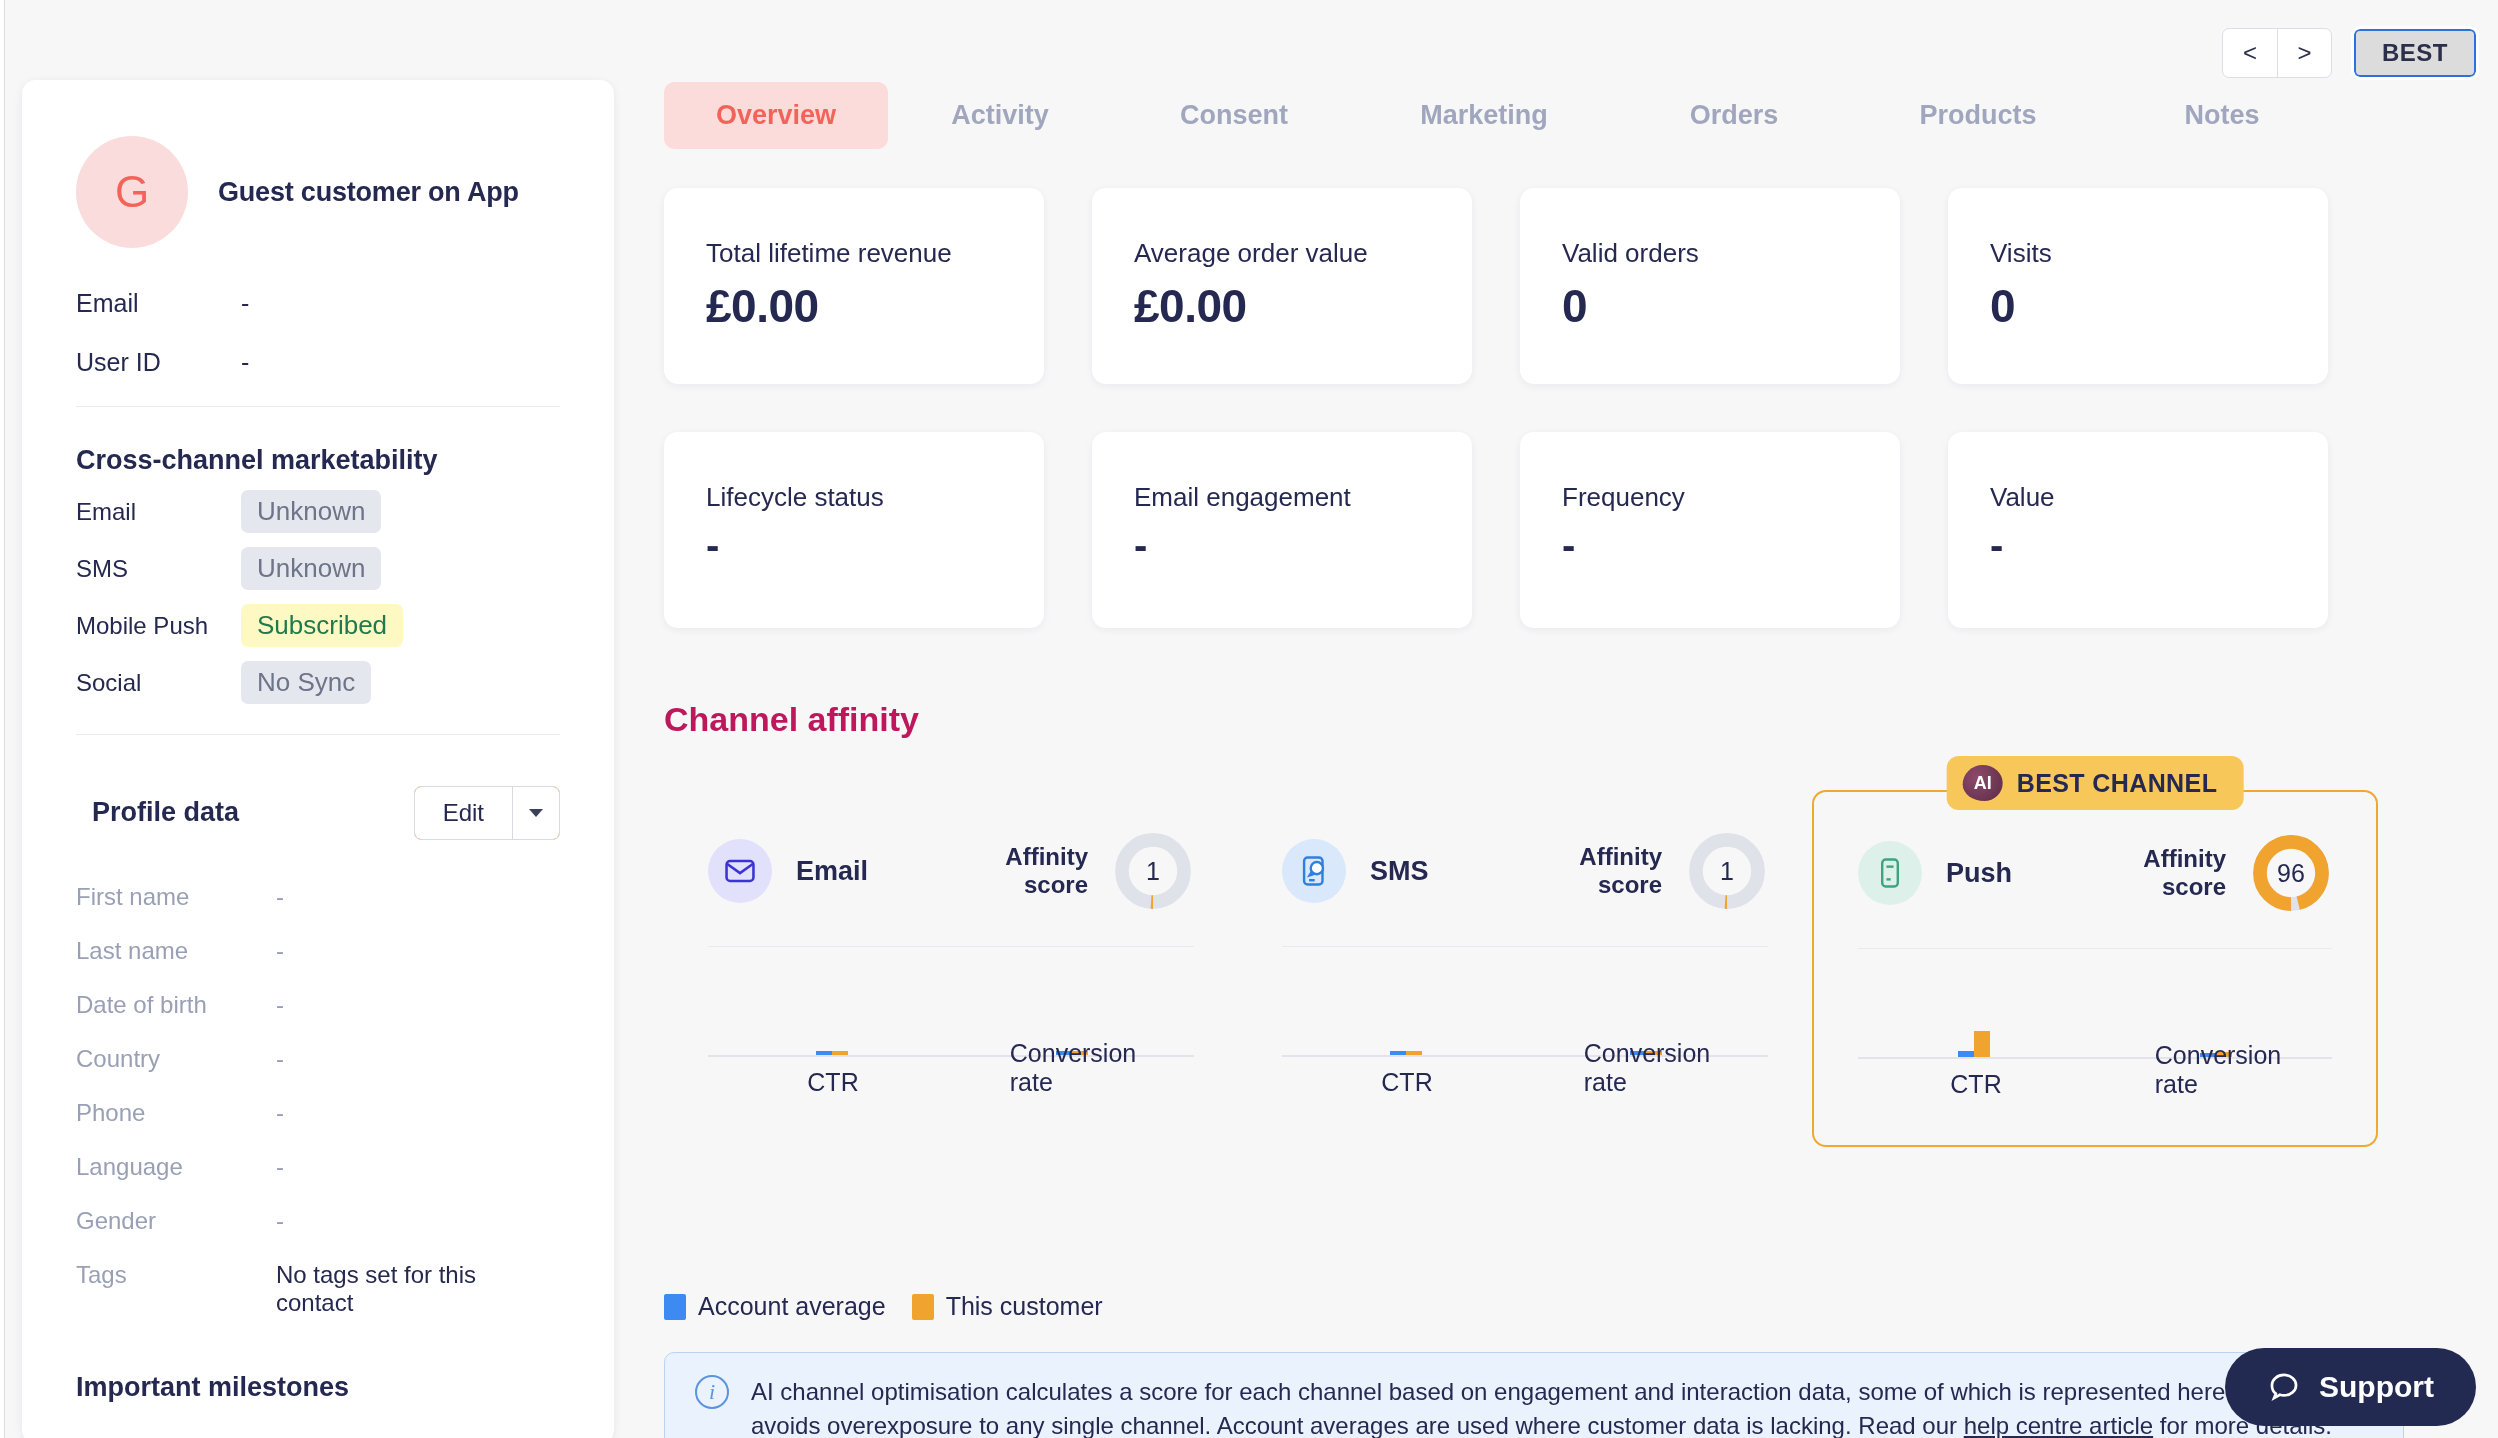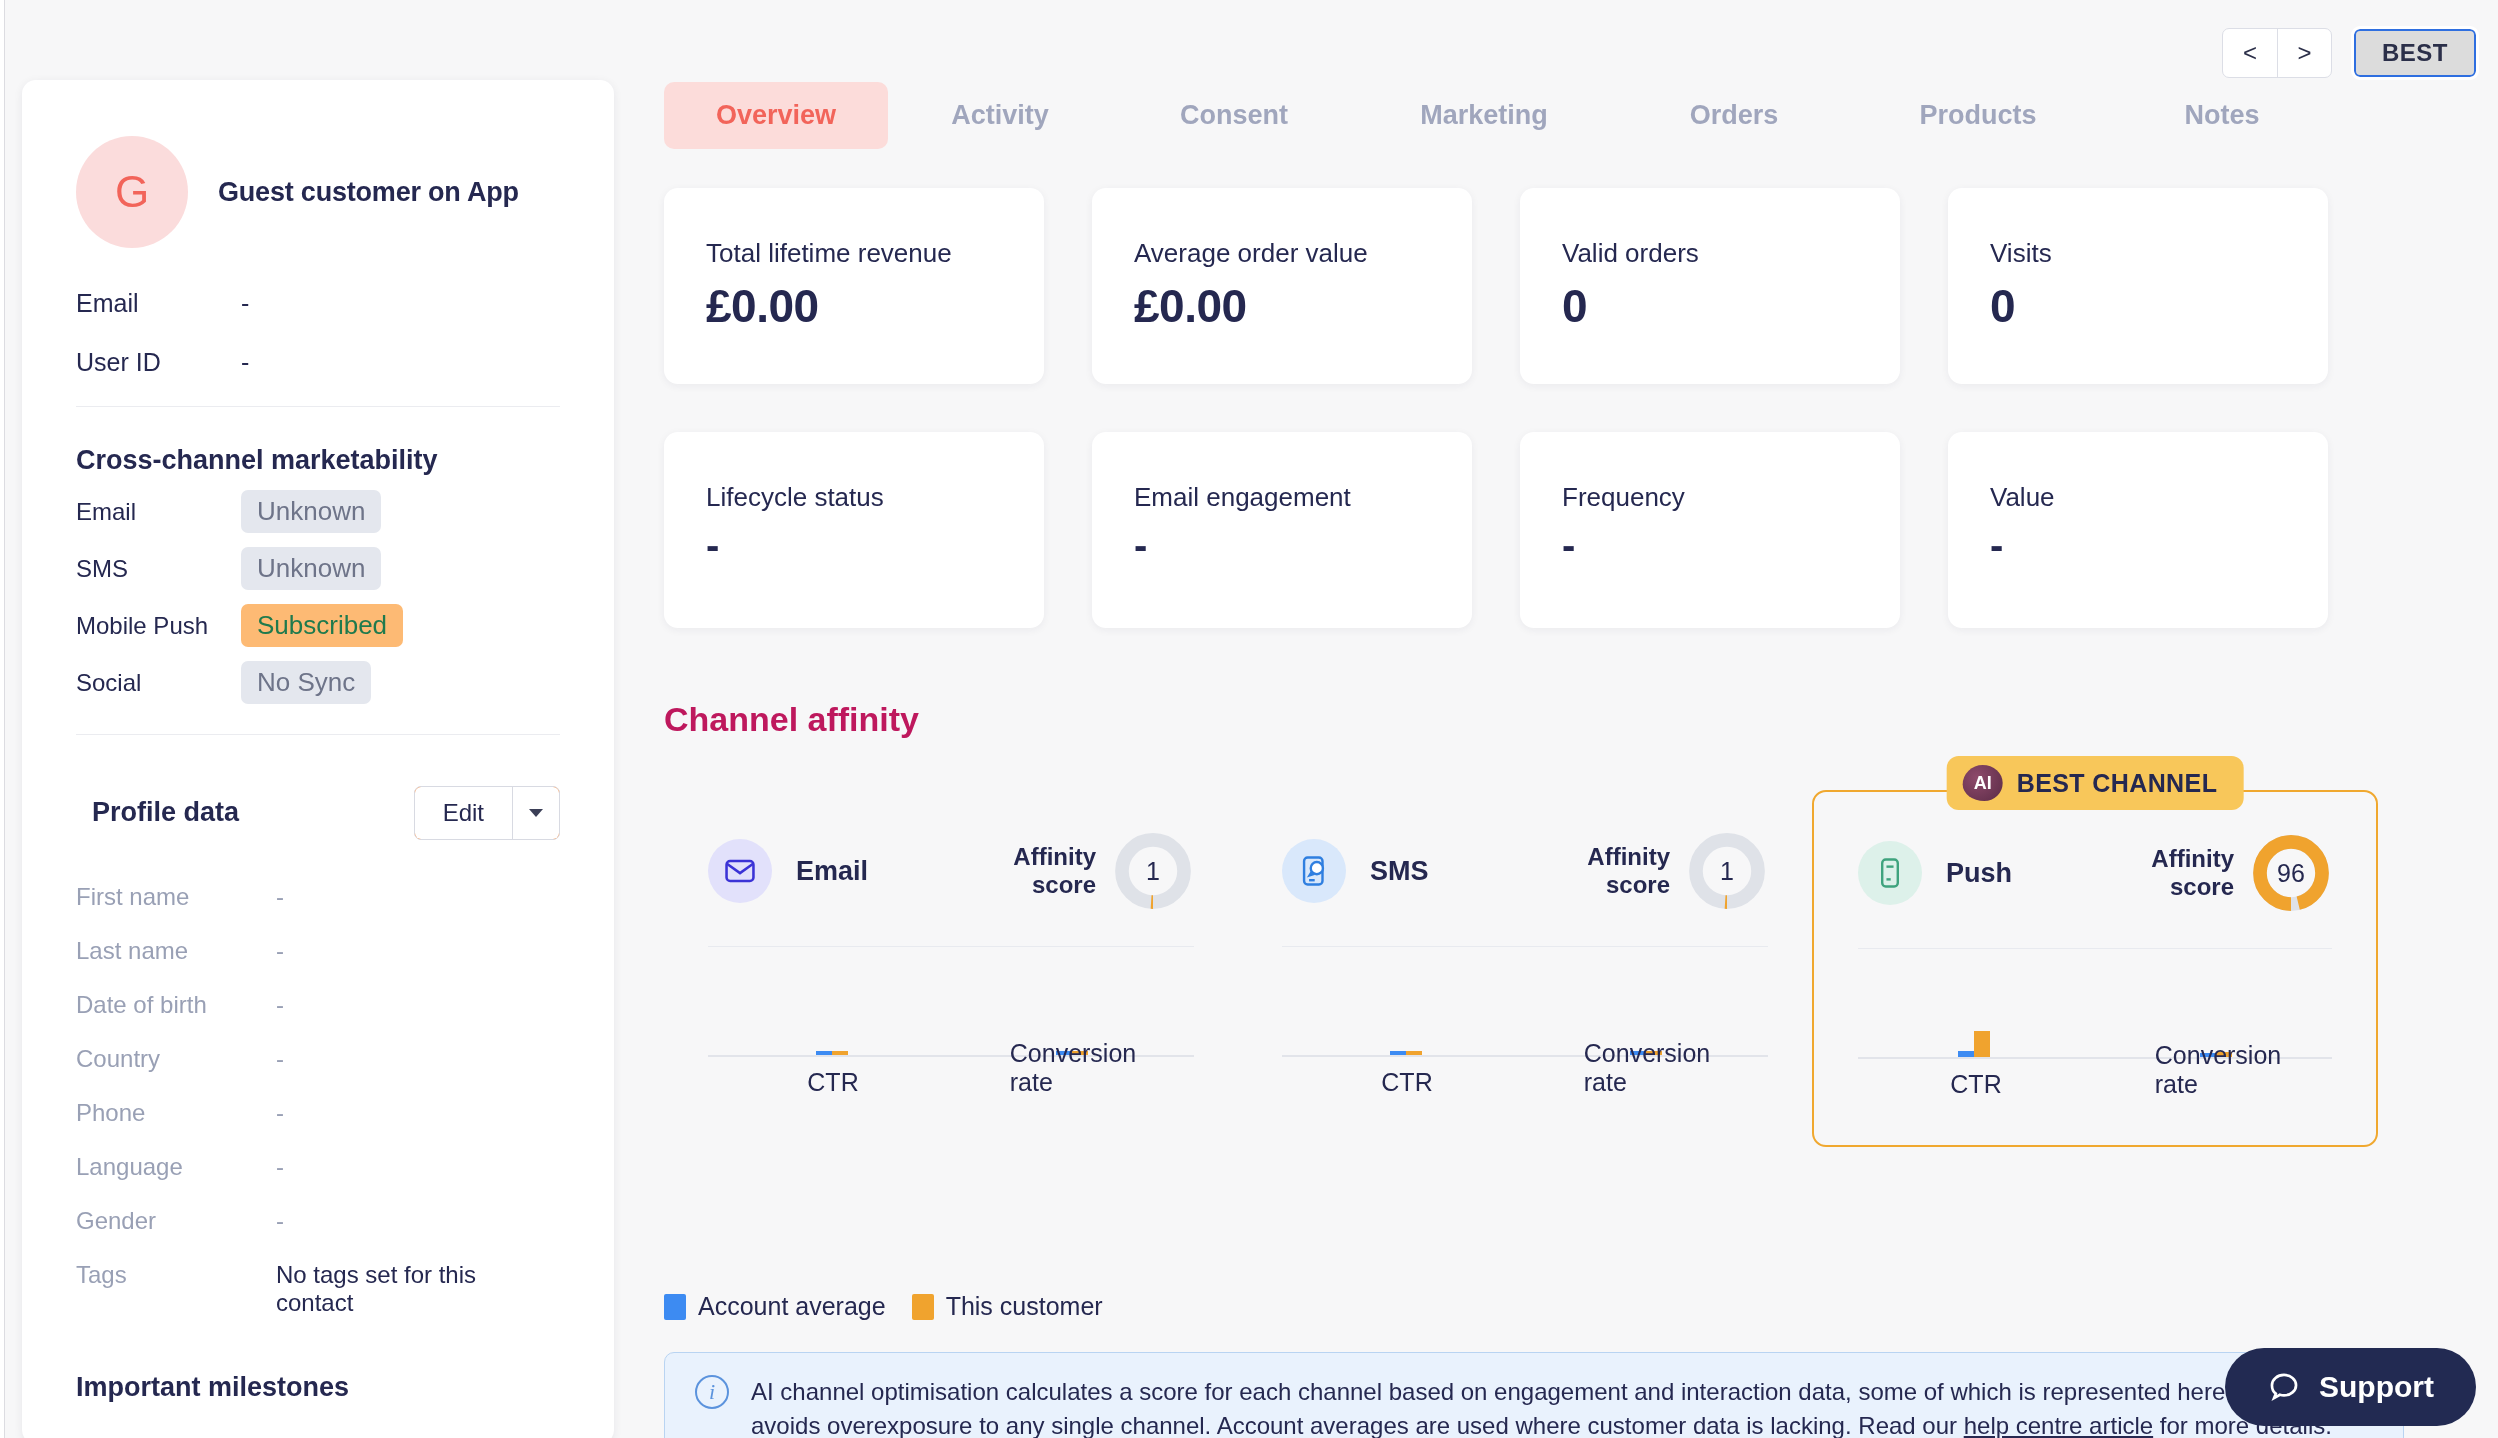--- a/index.html
+++ b/index.html
@@ -37,21 +37,21 @@
   .divider { height: 1px; background: #ebecf0; margin: 14px 0 0; }
 
   .sec-title { font-size: 27px; font-weight: 700; color: #252850; margin-top: 38px; margin-bottom: 12px; }
 
   .mk-row { display: flex; align-items: center; margin-top: 14px; }
   .mk-label { width: 165px; font-size: 24px; color: #252850; }
   .chip {
     display: inline-block; padding: 6px 16px; border-radius: 7px;
     font-size: 26px; color: #6e7489; background: #e4e7ee;
   }
-  .chip.green { background: #fdba74; color: #1f7a4d; }
+  .chip.green { background: #fef9c3; color: #1f7a4d; }
 
   .profile-data-head { display: flex; align-items: center; justify-content: space-between; margin-top: 46px; }
   .profile-data-head .sec-title { margin: 16px; }
   .edit-group { display: flex; border: 1px solid #d8dae2; border-radius: 7px; overflow: hidden; background: #f97316; }
   .edit-btn { padding: 12px 28px; font-size: 24px; color: #252850; background: #fff; border: none; cursor: pointer; font-family: inherit; }
   .edit-caret { padding: 12px 16px; border-left: 1px solid #d8dae2; background: #fff; display: flex; align-items: center; cursor: pointer; }
   .caret { width: 0; height: 0; border-left: 7px solid transparent; border-right: 7px solid transparent; border-top: 8px solid #3b3f57; }
 
   .pd-list { margin-top: 26px; }
   .pd-row { display: flex; align-items: flex-start; padding: 13px 0; }
@@ -98,21 +98,21 @@
   }
   .ai-blob { width: 40px; height: 36px; border-radius: 50% 50% 46% 54% / 54% 50% 50% 46%; background: radial-gradient(circle at 35% 35%, #8e4a6b, #5a2b46); display: flex; align-items: center; justify-content: center; color: #fff; font-size: 18px; font-weight: 700; }
   .best-text { font-size: 25px; font-weight: 700; color: #252850; letter-spacing: .4px; }
 
   .ch-top { display: flex; align-items: center; }
   .ch-icon { width: 64px; height: 64px; border-radius: 50%; display: flex; align-items: center; justify-content: center; flex: 0 0 auto; }
   .ch-icon.email { background: #e2e1fb; }
   .ch-icon.sms { background: #d9e8fb; }
   .ch-icon.push { background: #ddf1ea; }
   .ch-name { font-size: 27px; font-weight: 700; color: #252850; margin-left: 24px; }
-  .aff-wrap { display: flex; align-items: center; margin-left: auto; gap: 16px; }
+  .aff-wrap { display: flex; align-items: center; margin-left: auto; gap: 24px; }
   .aff-label { font-size: 24px; font-weight: 700; color: #252850; text-align: right; line-height: 1.18; }
   .donut { position: relative; width: 82px; height: 82px; }
   .donut svg { display: block; transform: rotate(90deg); }
   .donut-val { position: absolute; inset: 0; display: flex; align-items: center; justify-content: center; font-size: 25px; color: #252850; }
 
   .ch-sep { height: 1px; background: #e8eaef; margin: 34px 0 0; }
   .mini-chart { position: relative; height: 150px; margin-top: 0; }
   .mini-axis { position: absolute; left: 0; right: 0; bottom: 40px; height: 2px; background: #e2e4ea; }
   .bargroup { position: absolute; bottom: 42px; display: flex; align-items: flex-end; gap: 0; }
   .bar { width: 16px; }

